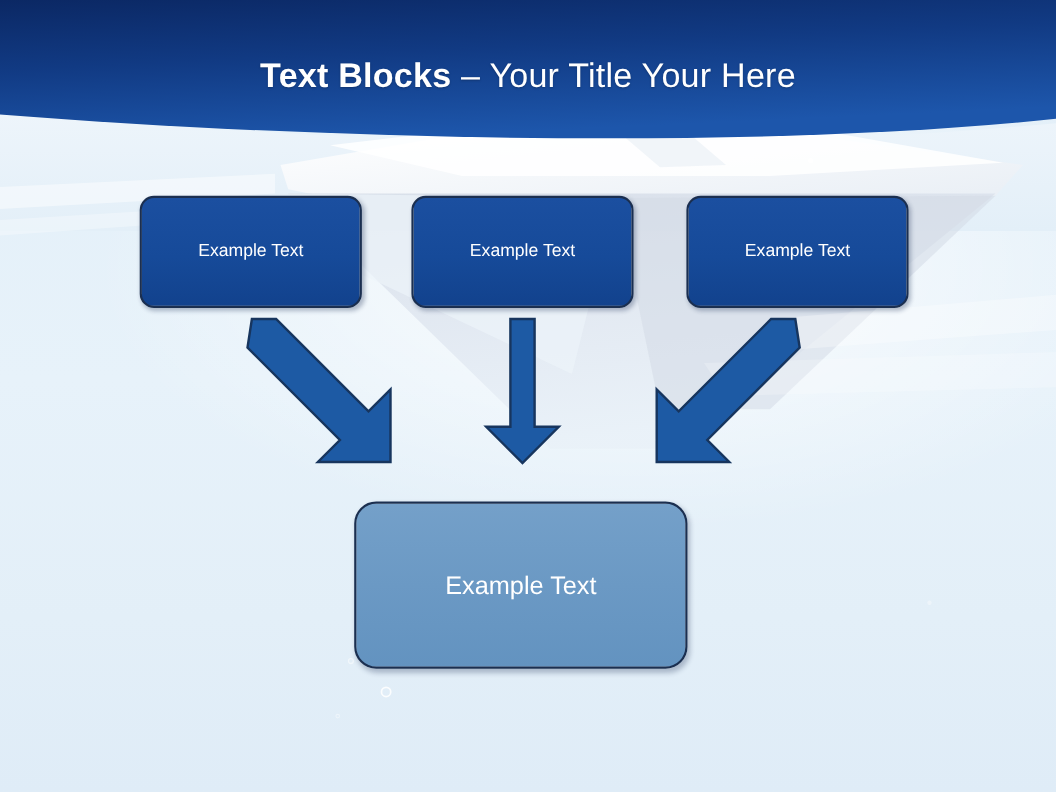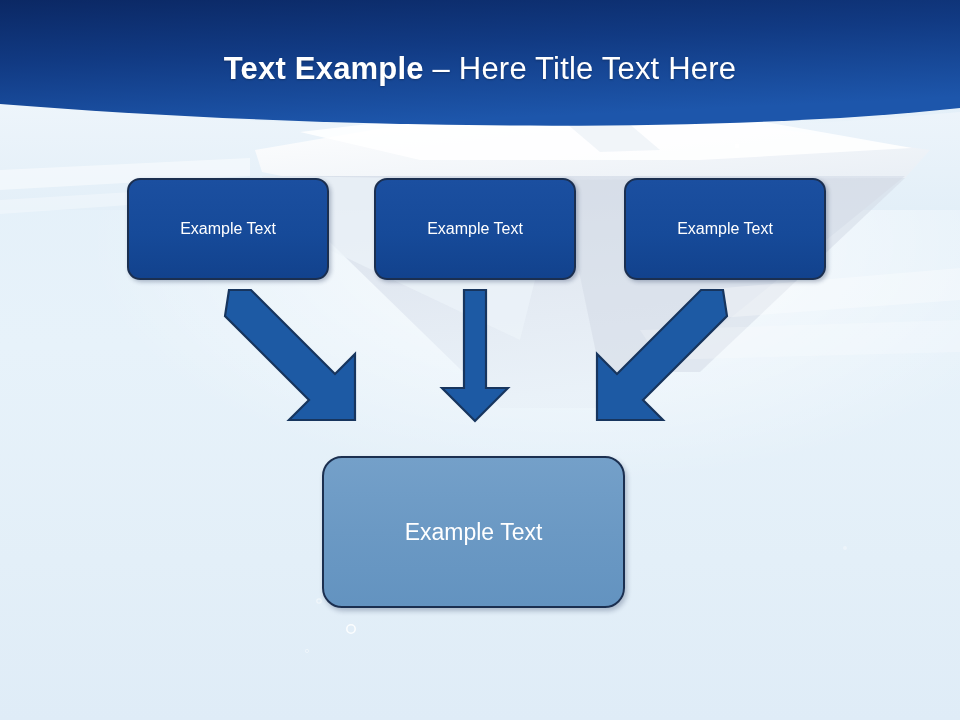--- a/index.html
+++ b/index.html
@@ -176,21 +176,21 @@
     <circle cx="319" cy="601" r="2.2" fill="none" stroke="#ffffff" stroke-width="1.2" opacity="0.5"></circle>
     <circle cx="307" cy="651" r="1.6" fill="none" stroke="#ffffff" stroke-width="1" opacity="0.4"></circle>
     <circle cx="737" cy="146" r="2.4" fill="#ffffff" opacity="0.9"></circle>
     <circle cx="845" cy="548" r="2" fill="#ffffff" opacity="0.35"></circle>
 
     <path d="M0,0 L960,0 L960,108 C700,136 300,128 0,104 Z" fill="url(#hdrGrad)"></path>
   </svg>
 
   <div class="header-band">
     <div class="title">
-      <span class="bold">Text Example</span><span class="light"> – </span><span class="light">Here Title Text Here</span>
+      <span class="bold">Text Blocks</span><span class="light"> – </span><span class="light">Your Title Your Here</span>
     </div>
   </div>
 
   <div class="top-box" id="top-box-0">
     <span>Example Text</span>
   </div>
   <div class="top-box" id="top-box-1">
     <span>Example Text</span>
   </div>
   <div class="top-box" id="top-box-2">

